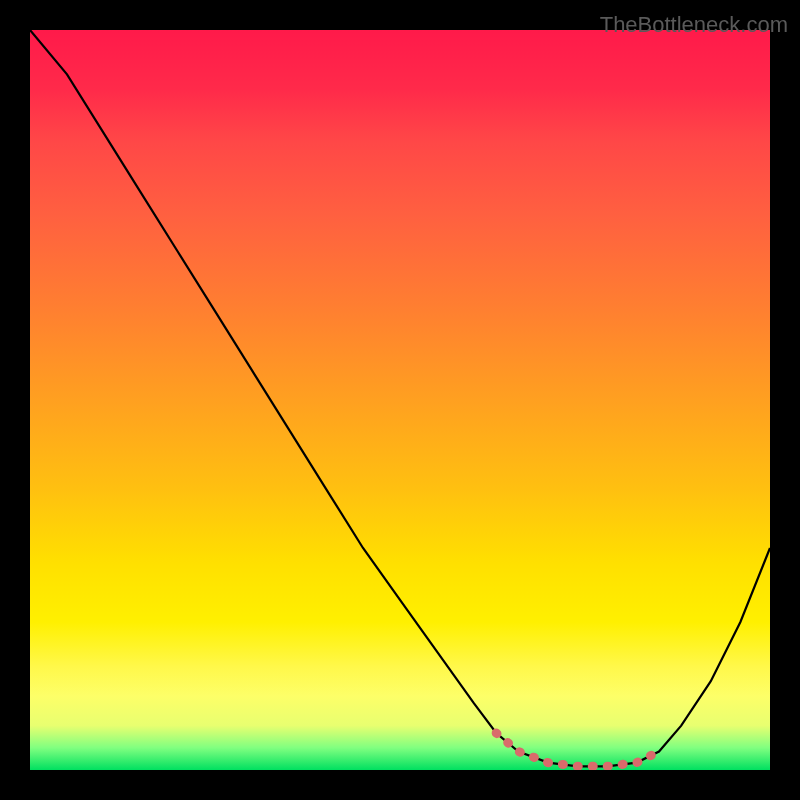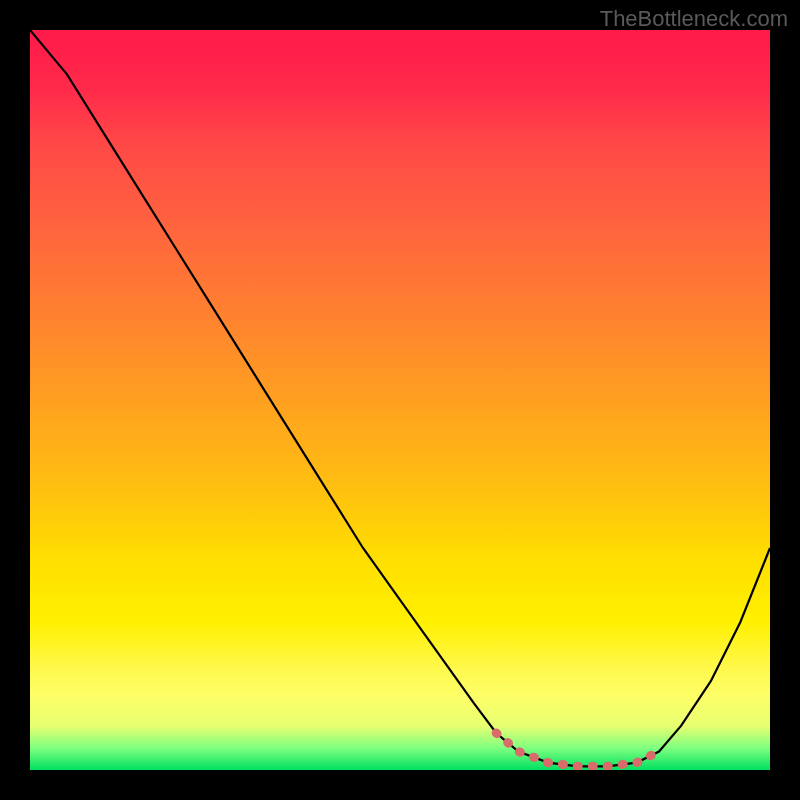--- a/index.html
+++ b/index.html
@@ -1,17 +1,17 @@
 <!DOCTYPE html>
 <html><head>
 <meta charset="utf-8">
 <style>
   * { margin: 0; padding: 0; box-sizing: border-box; }
   body { width: 800px; height: 800px; background: #000; position: relative; font-family: Arial, sans-serif; }
-  .watermark { position: absolute; top: 6px; right: 12px; color: #5a5a5a; font-size: 22px; font-weight: 500; z-index: 10; }
+  .watermark { position: absolute; top: 12px; right: 12px; color: #5a5a5a; font-size: 22px; font-weight: 500; z-index: 10; }
   .plot-area { position: absolute; left: 30px; top: 30px; width: 740px; height: 740px; }
   .gradient-bg { position: absolute; inset: 0; background: linear-gradient(to bottom,
       #ff1a4a 0%, #ff2a4a 8%, #ff4747 15%, #ff6040 25%, #ff8030 38%,
       #ffa020 50%, #ffc010 62%, #ffe000 72%, #fff000 80%, #fff84a 86%,
       #fdff68 90%, #e8ff70 94%, #80ff80 97%, #00e060 100%); }
   svg.curve { position: absolute; inset: 0; width: 100%; height: 100%; }
 </style>
 </head>
 <body>
 

